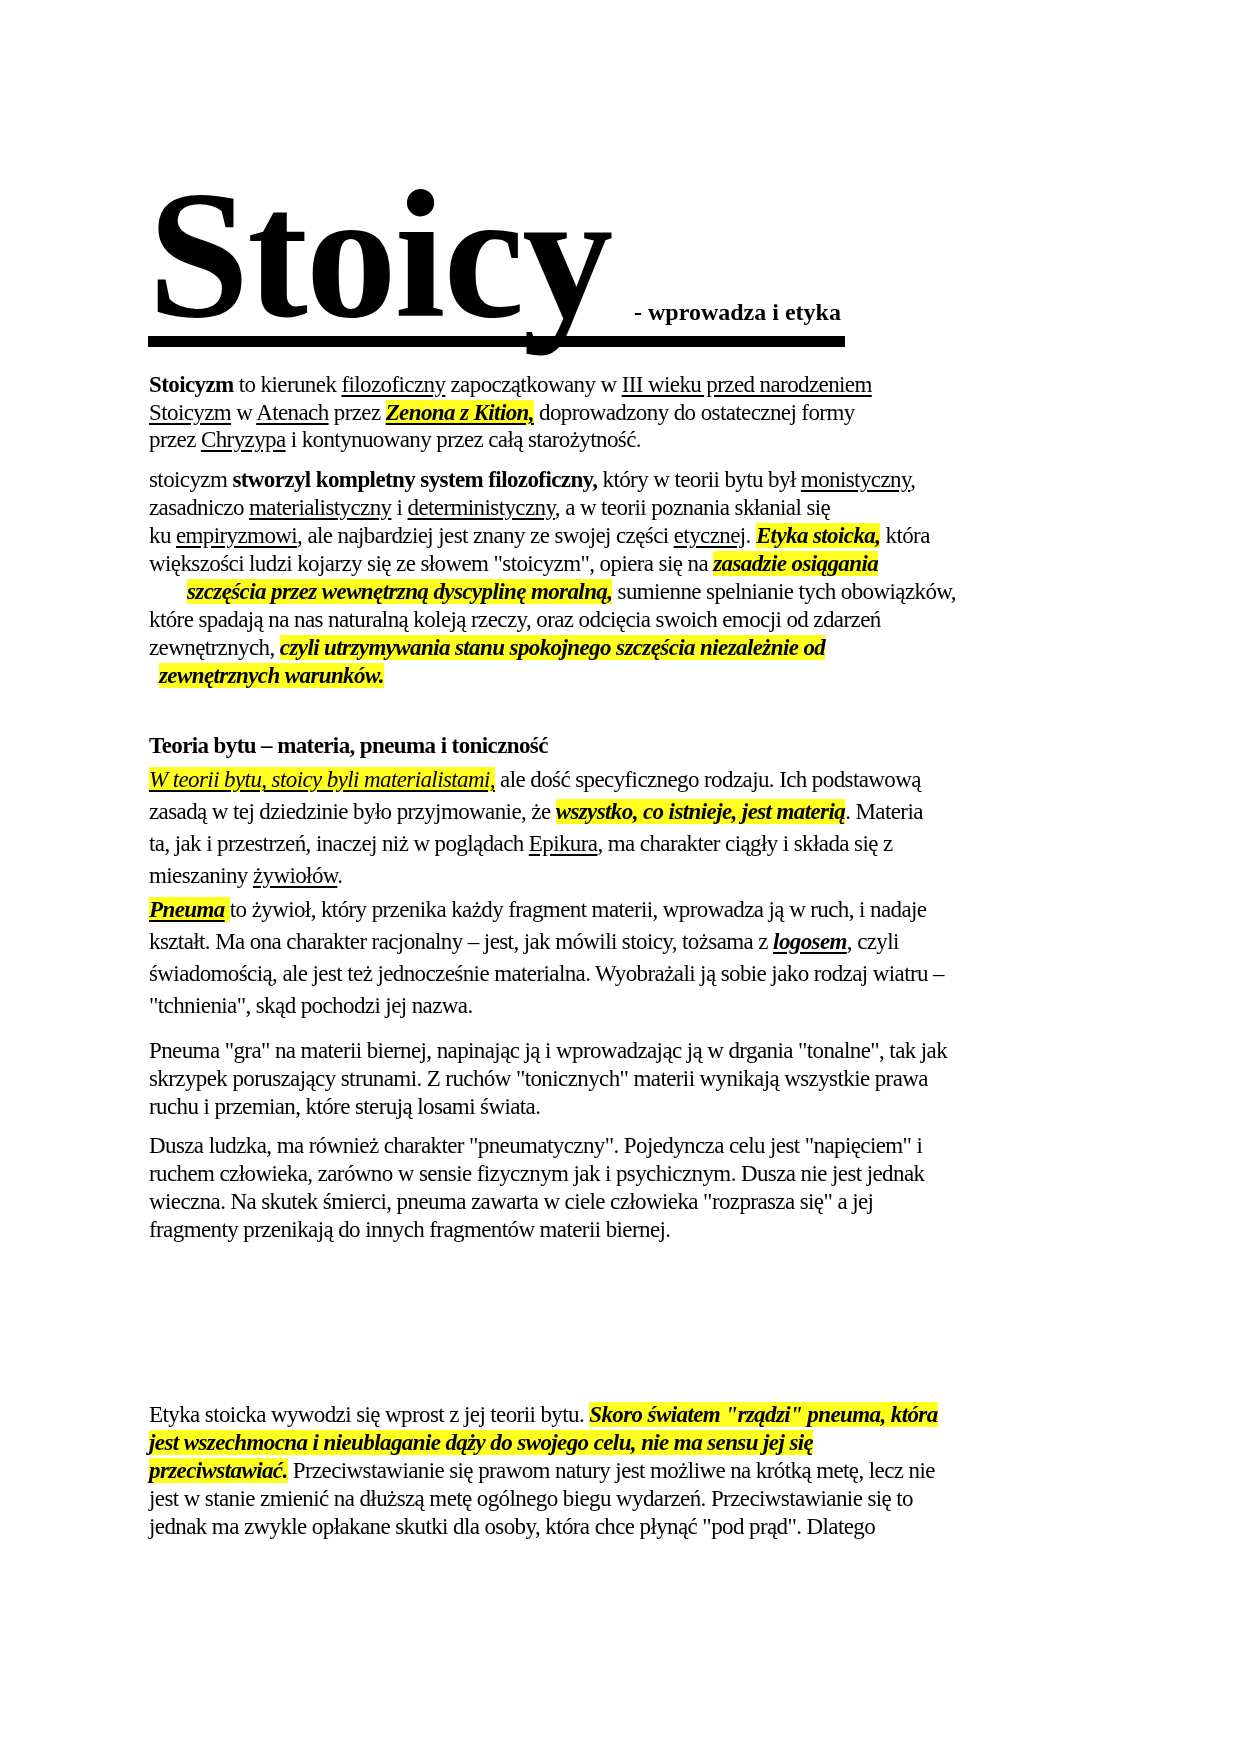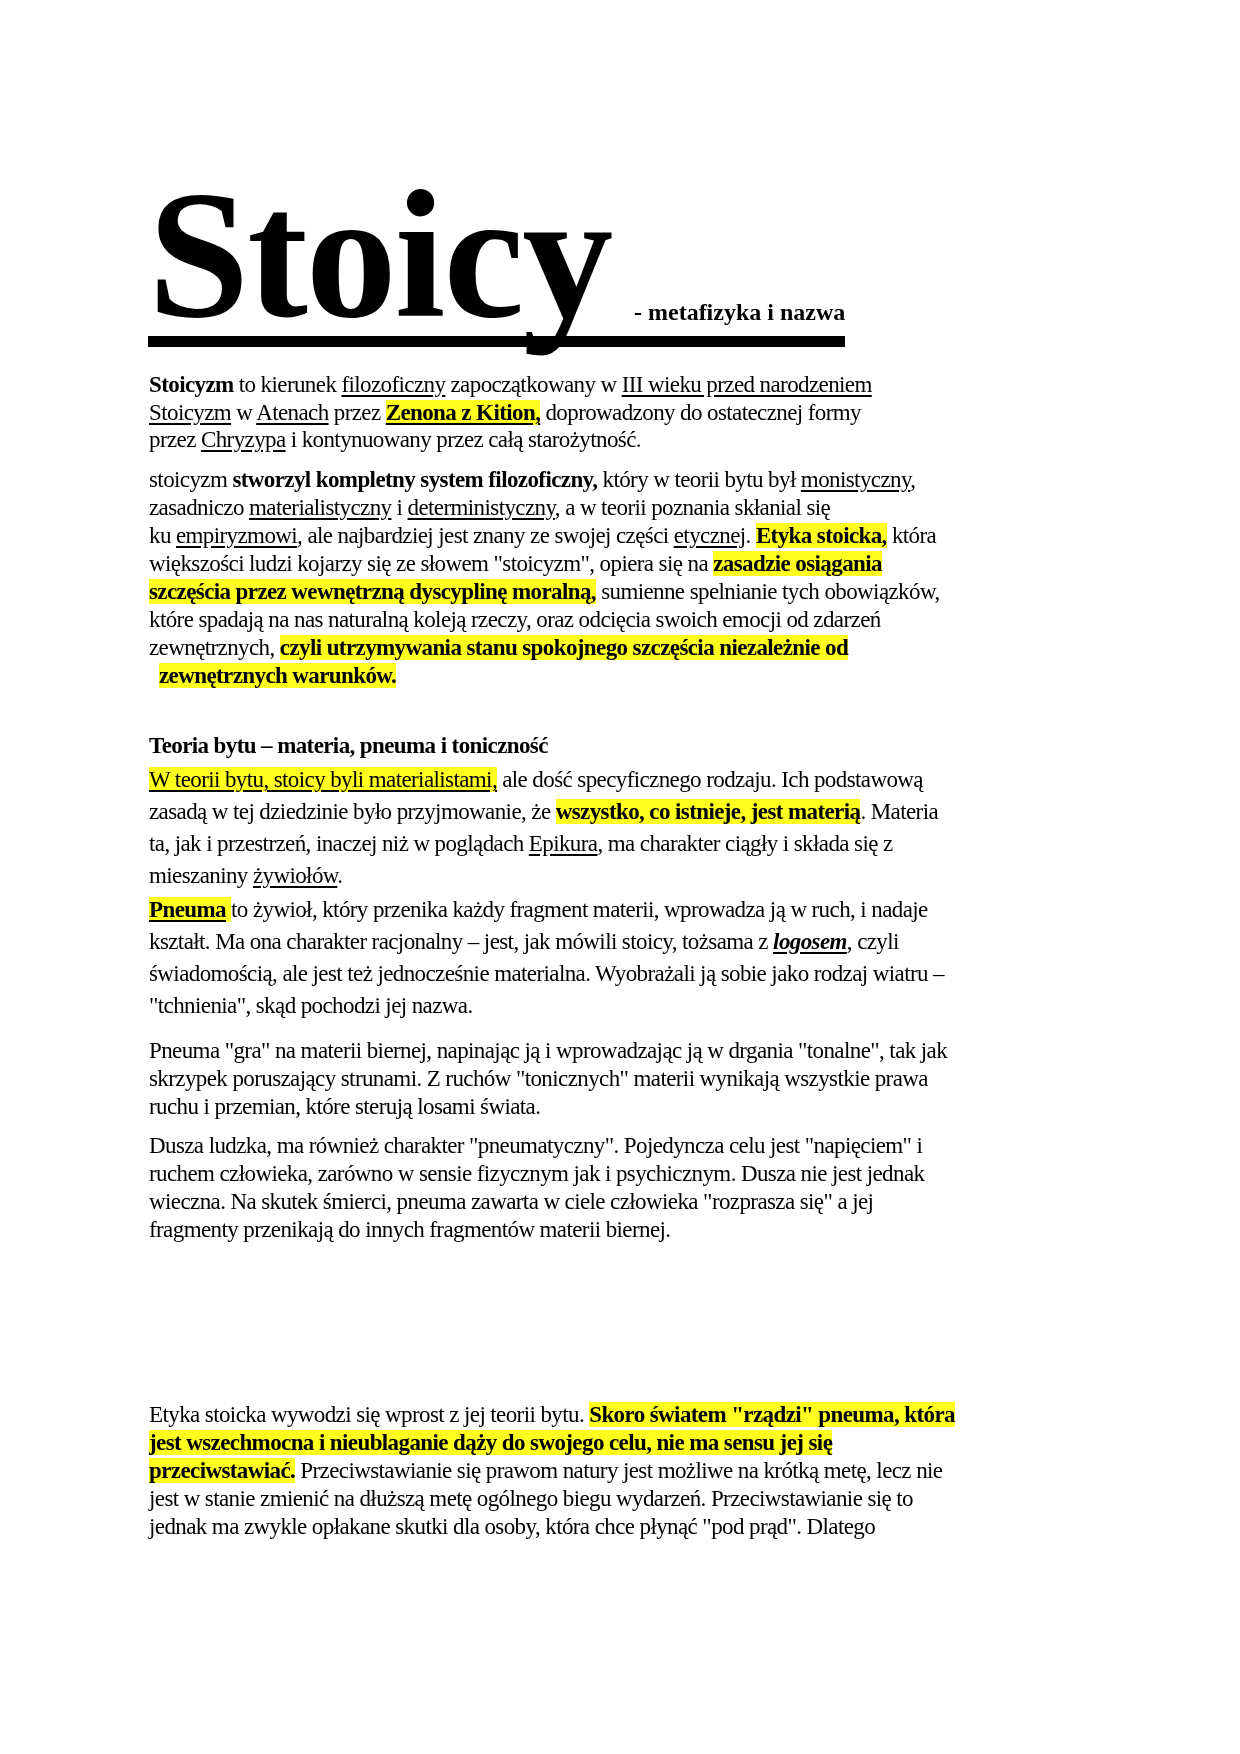--- a/index.html
+++ b/index.html
@@ -27,44 +27,44 @@
       position: absolute; left: 149px; white-space: nowrap;
       font-size: 23px; line-height: 28px;
     }
     .heading {
       position: absolute; left: 149px; white-space: nowrap;
       font-weight: bold; font-size: 23px; line-height: 28px;
     }
     .b { font-weight: bold; }
     .u { text-decoration: underline; text-underline-offset: 3px; }
     .i { font-style: italic; }
-    .hl { background: #ffff1f; }
+    .hl { background: #ffff1f; font-style: italic; }
     .narrow { letter-spacing: -0.6px; }
   </style>
 </head>
 <body>
 
 <div class="page">
 
   <div class="title">Stoicy</div>
-  <div class="subtitle">- metafizyka i nazwa</div>
+  <div class="subtitle">- wprowadza i etyka</div>
   <div class="title-bar"></div>
 
   <div>
       <div class="line narrow" style="top: 371px;"><span class="b">Stoicyzm</span><span class=""> to kierunek </span><span class="u">filozoficzny</span><span class=""> zapoczątkowany w </span><span class="u">III wieku przed narodzeniem</span></div>
       <div class="line narrow" style="top: 399px;"><span class="u">Stoicyzm</span><span class=""> w </span><span class="u">Atenach</span><span class=""> przez </span><span class="b u hl">Zenona z Kition,</span><span class=""> doprowadzony do ostatecznej formy</span></div>
       <div class="line narrow" style="top: 426px;"><span class="">przez </span><span class="u">Chryzypa</span><span class=""> i kontynuowany przez całą starożytność.</span></div>
     </div>
 
   <div>
       <div class="line narrow" style="top: 466px;"><span class="">stoicyzm </span><span class="b">stworzyl kompletny system filozoficzny,</span><span class=""> który w teorii bytu był </span><span class="u">monistyczny</span><span class="">,</span></div>
       <div class="line narrow" style="top: 494px;"><span class="">zasadniczo </span><span class="u">materialistyczny</span><span class=""> i </span><span class="u">deterministyczny</span><span class="">, a w teorii poznania skłanial się</span></div>
       <div class="line narrow" style="top: 522px;"><span class="">ku </span><span class="u">empiryzmowi</span><span class="">, ale najbardziej jest znany ze swojej części </span><span class="u">etycznej</span><span class="">. </span><span class="b hl">Etyka stoicka,</span><span class=""> która</span></div>
       <div class="line narrow" style="top: 550px;"><span class="">większości ludzi kojarzy się ze słowem "stoicyzm", opiera się na </span><span class="b hl">zasadzie osiągania</span></div>
-      <div class="line narrow" style="top: 578px;"><span class="b hl">szczęścia przez wewnętrzną dyscyplinę moralną,</span><span class=""> sumienne spelnianie tych obowiązków,</span></div>
+      <div class="line narrow" style="top: 578px; margin-left: 38px;"><span class="b hl">szczęścia przez wewnętrzną dyscyplinę moralną,</span><span class=""> sumienne spelnianie tych obowiązków,</span></div>
       <div class="line narrow" style="top: 606px;"><span class="">które spadają na nas naturalną koleją rzeczy, oraz odcięcia swoich emocji od zdarzeń</span></div>
       <div class="line narrow" style="top: 634px;"><span class="">zewnętrznych, </span><span class="b hl">czyli utrzymywania stanu spokojnego szczęścia niezależnie od</span></div>
       <div class="line narrow" style="top: 662px; margin-left: 10px;"><span class="b hl">zewnętrznych warunków.</span></div>
     </div>
 
   <div class="heading narrow" style="top:732px;">Teoria bytu – materia, pneuma i toniczność</div>
 
   <div>
       <div class="line narrow" style="top: 766px;"><span class="u hl">W teorii bytu, stoicy byli materialistami,</span><span class=""> ale dość specyficznego rodzaju. Ich podstawową</span></div>
       <div class="line narrow" style="top: 798px;"><span class="">zasadą w tej dziedzinie było przyjmowanie, że </span><span class="b hl">wszystko, co istnieje, jest materią</span><span class="">. Materia</span></div>

